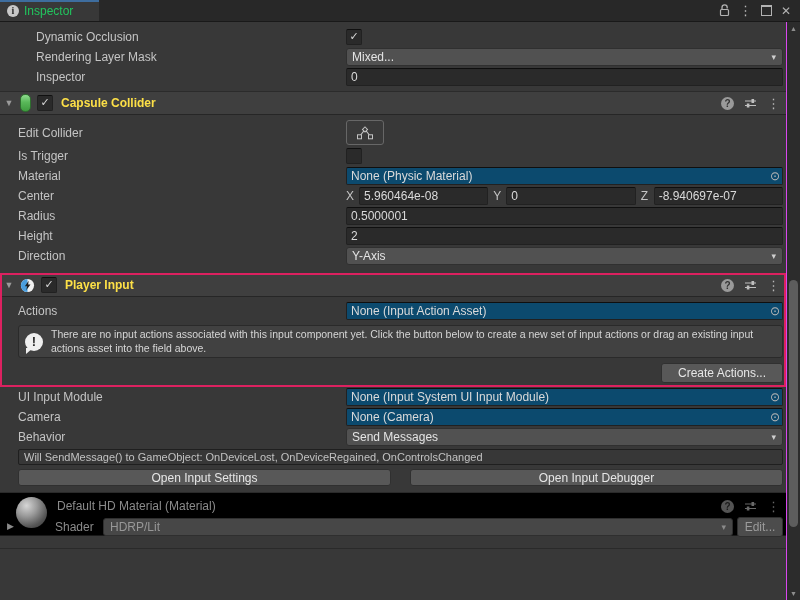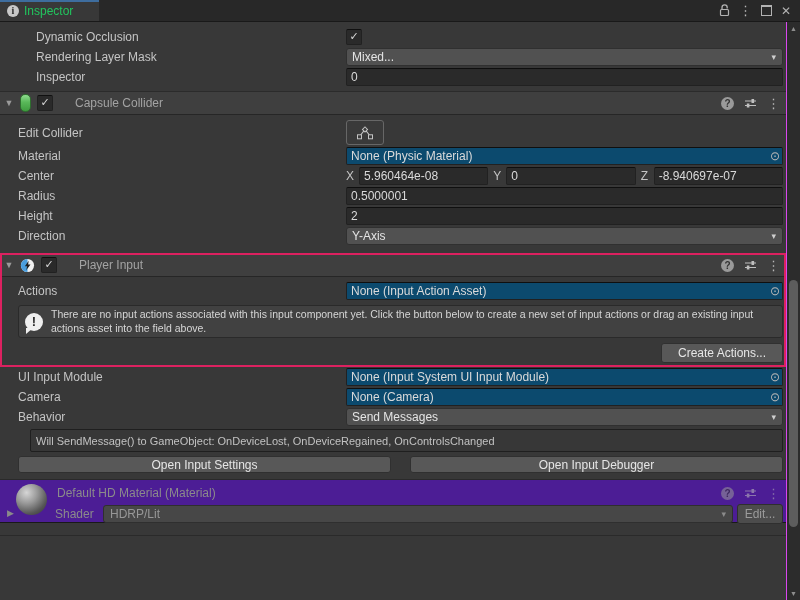--- a/index.html
+++ b/index.html
@@ -44,21 +44,21 @@
   .checkbox{width:14px;height:14px;background:#2a2a2a;border:1px solid #212121;border-top-color:#101010;
           border-radius:2px;display:flex;align-items:center;justify-content:center}
   .checkbox .chk{color:#d8d8d8;font-size:11px;line-height:1;margin-top:-1px}
   .axis{width:13px;color:#c4c4c4}
   .vec3{flex:1;display:flex;gap:5px;min-width:0}
   .vec3 .vgroup{flex:1;display:flex;align-items:center;min-width:0}
 
   
   .chead{height:22px;background:#3f3f3f;border-top:1px solid #2b2b2b;border-bottom:1px solid #262626;
          display:flex;align-items:center;gap:6px;padding:0 6px 0 4px}
-  .chead .title{font-weight:normal;color:#a3a3a3;margin-left:16px}
+  .chead .title{font-weight:bold;color:#fde047;margin-left:2px}
   .fold{color:#9a9a9a;font-size:9px;width:10px;text-align:center}
   .hicons{margin-left:auto;display:flex;align-items:center;gap:10px}
   .helpcirc{width:13px;height:13px;border-radius:50%;background:#9a9a9a;color:#333;font-size:10px;
          font-weight:bold;line-height:13px;text-align:center}
   .capsule-ic{width:9px;height:16px;border-radius:5px;background:linear-gradient(180deg,#8fdc8f 0%,#59b859 45%,#3f9c3f 100%);
          border:1px solid #2e6e2e}
 
   
   .editc-row{height:27px;display:flex;align-items:center;padding:0 3px 0 18px;margin-top:4px}
   .editc-row .lbl{width:328px}
@@ -76,27 +76,27 @@
   .bang{position:relative;width:18px;height:18px;border-radius:50%;background:#efefef;color:#2c2c2c;
          font-weight:bold;font-size:13px;line-height:18px;text-align:center;flex:0 0 auto}
   .bang::after{content:"";position:absolute;left:1px;bottom:-3px;width:0;height:0;
          border-left:7px solid #efefef;border-bottom:6px solid transparent}
 
   .create-row{display:flex;justify-content:flex-end;margin:5px 3px 0 0;height:20px}
   .btn{background:#585858;border:1px solid #303030;border-radius:3px;color:#e6e6e6;
          display:flex;align-items:center;justify-content:center;height:100%;box-sizing:border-box}
   .create-btn{width:122px}
 
-  .sendmsg{margin:2px 3px 0 30px;height:23px;box-sizing:border-box;border:1px solid #1f1f1f;border-radius:2px;
+  .sendmsg{margin:2px 3px 0 18px;height:16px;box-sizing:border-box;border:1px solid #1f1f1f;border-radius:2px;
          font-size:11px;color:#c2c2c2;display:flex;align-items:center;padding:0 5px;background:#373737}
   .btnrow{display:flex;gap:19px;margin:4px 3px 0 18px;height:17px}
   .btnrow .btn{flex:1}
 
   
-  .mat{margin-top:6px;background:#4c1d95;border-top:1px solid #2a2a2a;border-bottom:1px solid #191919;
+  .mat{margin-top:6px;background:#000000;border-top:1px solid #2a2a2a;border-bottom:1px solid #191919;
        height:44px;position:relative;box-sizing:border-box}
   .sphere{position:absolute;left:16px;top:4px;width:31px;height:31px;border-radius:50%;
        background:radial-gradient(circle at 34% 28%,#d6d6d6 0%,#9a9a9a 35%,#555 70%,#303030 100%)}
   .mat-title-row{display:flex;align-items:center;gap:10px;padding:6px 6px 0 57px}
   .mat-title{color:#8b8b8b}
   .mat .hicons{opacity:.55}
   .shader-row{display:flex;align-items:center;height:18px;margin-top:5px;padding:0 3px 0 55px;position:relative}
   .shader-row .fold-closed{position:absolute;left:7px;top:3px;color:#8a8a8a;font-size:9px}
   .shader-lbl{color:#8b8b8b;width:48px}
   .ddim{flex:1;height:16px;background:#474747;border:1px solid #2f2f2f;border-radius:3px;color:#979797;
@@ -193,20 +193,26 @@
                 <path d="M3.5 11.5 L9 4.5 L14.5 11.5" fill="none" stroke="#c4c4c4" stroke-width="1.1"></path>
                 <rect x="1.5" y="9.8" width="4" height="4" fill="#3a3a3a" stroke="#c4c4c4" stroke-width="1"></rect>
                 <rect x="12.5" y="9.8" width="4" height="4" fill="#3a3a3a" stroke="#c4c4c4" stroke-width="1"></rect>
                 <rect x="7.2" y="2.6" width="3.6" height="3.6" fill="#3a3a3a" stroke="#c4c4c4" stroke-width="1" transform="rotate(45 9 4.4)"></rect>
               </svg>
         </span>
       </div>
     </div>
   </div>
 
+  <div class="row">
+    <span class="lbl">Is Trigger</span>
+    <div class="fieldarea">
+      <div class="checkbox"></div>
+    </div>
+  </div>
 
   <div class="row">
     <span class="lbl">Material</span>
     <div class="fieldarea">
       <div class="objfield">
         <span>None (Physic Material)</span>
         <span class="picker">⊙</span>
       </div>
     </div>
   </div>

